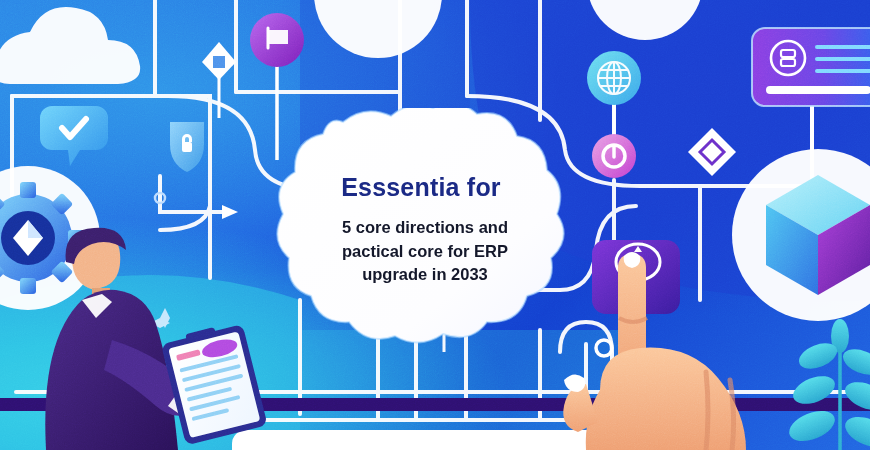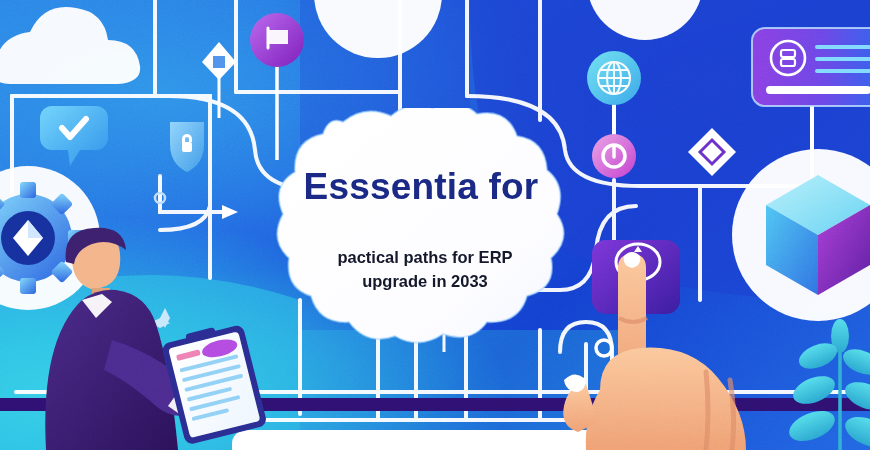--- a/index.html
+++ b/index.html
@@ -22,21 +22,21 @@
   
   #cloudCard{
     position:absolute;left:255px;top:108px;width:340px;height:245px;
   }
   #cloudText{
     position:absolute;left:0;top:0;width:340px;height:245px;
     display:flex;flex-direction:column;align-items:center;justify-content:center;
     text-align:center;
   }
   #headline{
-    font-size:37px;font-weight:700;color:#1b2a86;letter-spacing:.2px;
+    font-size:25px;font-weight:700;color:#1b2a86;letter-spacing:.2px;
     margin:0 8px 16px 0;line-height:1.05;
   }
   #subline{
     font-size:16.5px;font-weight:700;color:#14182b;line-height:1.42;
     margin:0;max-width:250px;
   }
 </style>
 </head>
 <body>
 
@@ -371,20 +371,20 @@
       <path d="M88 14 q22 -18 48 -6 q18 -16 42 -8 q24 -12 44 6 q30 -6 40 22 q28 4 30 34 q20 16 10 44
                q16 24 -6 44 q6 30 -24 38 q-8 28 -40 26 q-16 22 -44 12 q-24 16 -48 2 q-28 10 -46 -14
                q-30 2 -38 -26 q-26 -8 -22 -38 q-20 -18 -6 -44 q-12 -28 12 -42 q-2 -32 28 -38 q6 -18 20 -12 z" fill="url(#gCloudBlob)"></path>
       <path d="M88 14 q22 -18 48 -6 q18 -16 42 -8 q24 -12 44 6 q30 -6 40 22 q28 4 30 34 q20 16 10 44
                q16 24 -6 44 q6 30 -24 38 q-8 28 -40 26 q-16 22 -44 12 q-24 16 -48 2 q-28 10 -46 -14
                q-30 2 -38 -26 q-26 -8 -22 -38 q-20 -18 -6 -44 q-12 -28 12 -42 q-2 -32 28 -38 q6 -18 20 -12 z" fill="none" stroke="#a9d7ff" stroke-width="2" opacity=".55"></path>
     </svg>
     <div id="cloudText">
       <h1 id="headline">Esssentia for</h1>
       <p id="subline">
-        <br>
-        <span>pactical paths for ERP</span><br>
+        <span>5 core directions and</span><br>
+        <span>pactical core for ERP</span><br>
         <span>upgrade in 2033</span>
       </p>
     </div>
   </div>
 
 </div>
 
 </body></html>

